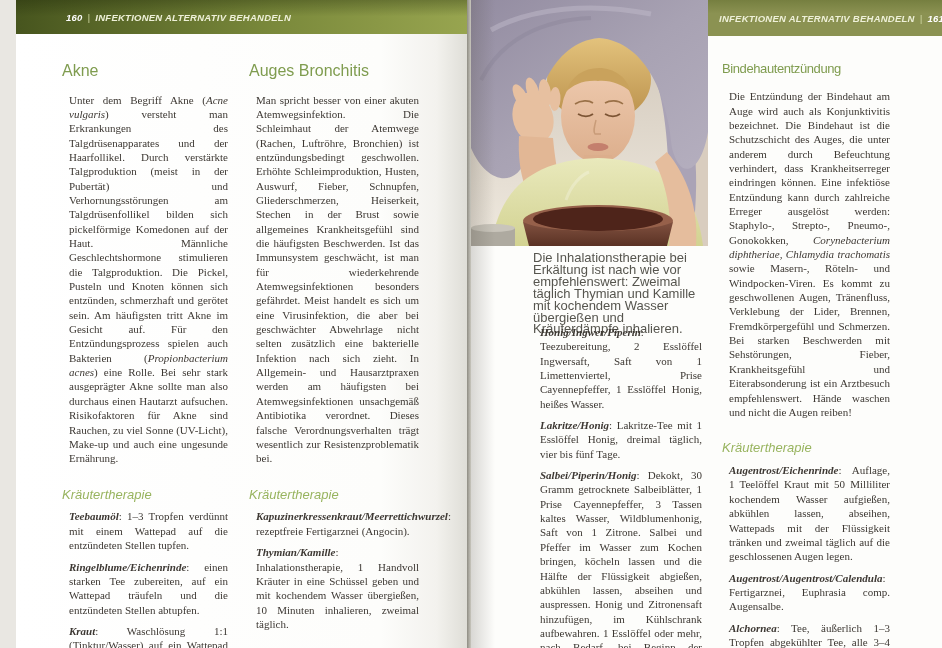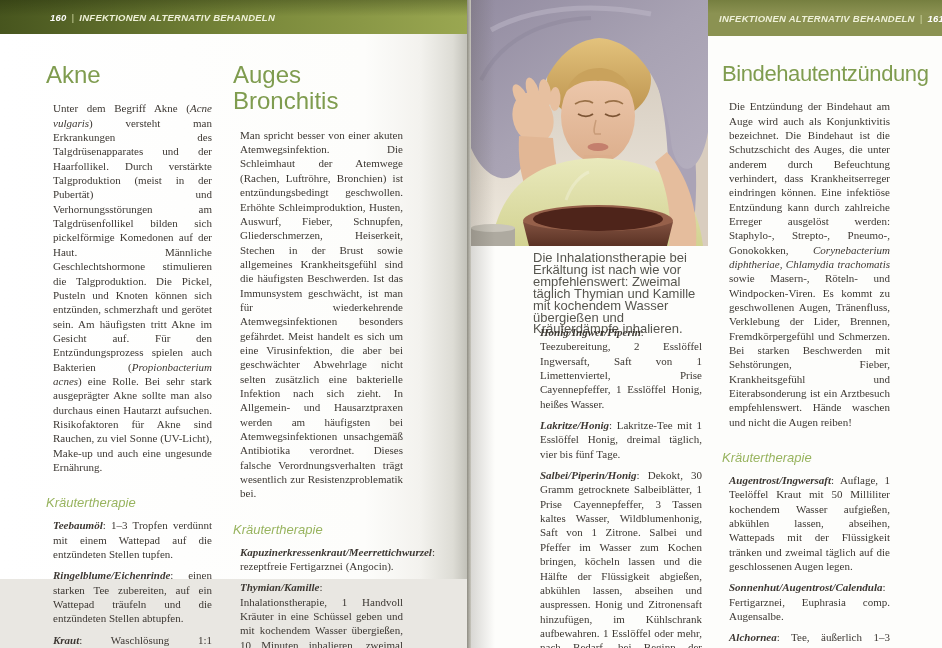--- a/index.html
+++ b/index.html
@@ -5,21 +5,21 @@
   html,body{margin:0;padding:0;}
   body{
     width:942px;height:648px;position:relative;overflow:hidden;
     background:#e9e7e2;
     font-family:"Liberation Serif", serif;
   }
   .spread{position:absolute;inset:0;}
 
   
   .page-left{
-    position:absolute;left:0;top:0;width:467px;height:579px;
+    position:absolute;left:16px;top:0;width:467px;height:648px;
     background:linear-gradient(to right,#ffffff 0%,#fdfdfb 78%,#f3f2ee 90%,#dddcd5 97%,#c2c1b9 100%);
   }
   .spine{position:absolute;left:467px;top:0;width:4px;height:648px;
     background:linear-gradient(to right,#8f8d83,#c8c6bd);}
   .page-right{
     position:absolute;left:471px;top:0;width:471px;height:648px;
     background:var(--page-bg,#fdfdfb);
   }
   .gutter-shadow-right{
     position:absolute;left:0;top:0;width:24px;height:648px;z-index:5;
@@ -51,25 +51,25 @@
 
   
   .col{position:absolute;color:var(--body-text,#3d3833);}
   .col-akne{left:46px;top:62px;width:173px;}
   .col-bronchitis{left:233px;top:62px;width:177px;}
   .col-middle{left:62px;top:318px;width:176px;}   
   .col-binde{left:251px;top:62px;width:175px;}    
 
   .article-title{
     font-family:"Liberation Sans",sans-serif;
-    font-size:24px;font-weight:400;line-height:1.1;
+    font-size:16px;font-weight:400;line-height:1.1;
     color:var(--heading-green,#7f9c4f);
     margin:0 0 13px 0;letter-spacing:0;
   }
-  .article-title.tight{font-size:22px;letter-spacing:-.4px;}
+  .article-title.tight{font-size:13px;letter-spacing:-.4px;}
 
   .body-text, .rp{
     font-size:11px;line-height:14.35px;text-align:justify;
     margin:7px;hyphens:auto;-webkit-hyphens:auto;
   }
   .therapy-heading{
     font-family:"Liberation Sans",sans-serif;
     font-size:13px;font-style:italic;font-weight:400;
     color:var(--therapy-green,#98b45f);
     margin:22px 0 4px 0;line-height:1.15;
@@ -212,22 +212,22 @@
         <p class="rp"><span class="b">Salbei/Piperin/Honig</span><span>: Dekokt, 30 Gramm getrocknete Salbeiblätter, 1 Prise Cayennepfeffer, 3 Tassen kaltes Wasser, Wildblumenhonig, Saft von 1 Zitrone. Salbei und Pfeffer im Wasser zum Kochen bringen, köcheln lassen und die Hälfte der Flüssigkeit abgießen, abkühlen lassen, abseihen und auspressen. Honig und Zitronensaft hinzufügen, im Kühlschrank aufbewahren. 1 Esslöffel oder mehr, nach Bedarf, bei Beginn der Erkältung einnehmen.</span></p>
       </div>
 
     <div class="col col-binde">
       <h1 class="article-title tight">Bindehautentzündung</h1>
       <div>
           <p class="rp"><span>Die Entzündung der Bindehaut am Auge wird auch als Konjunktivitis bezeichnet. Die Bindehaut ist die Schutzschicht des Auges, die unter anderem durch Befeuchtung verhindert, dass Krankheitserreger eindringen können. Eine infektiöse Entzündung kann durch zahlreiche Erreger ausgelöst werden: Staphylo-, Strepto-, Pneumo-, Gonokokken, </span><span class="i">Corynebacterium diphtheriae, Chlamydia trachomatis</span><span> sowie Masern-, Röteln- und Windpocken-Viren. Es kommt zu geschwollenen Augen, Tränenfluss, Verklebung der Lider, Brennen, Fremdkörpergefühl und Schmerzen. Bei starken Beschwerden mit Sehstörungen, Fieber, Krankheitsgefühl und Eiterabsonderung ist ein Arztbesuch empfehlenswert. Hände waschen und nicht die Augen reiben!</span></p>
         </div>
       <h2 class="therapy-heading">Kräutertherapie</h2>
       <div>
-          <p class="rp"><span class="b">Augentrost/Ingwersaft</span><span>: Auflage, 1 Teelöffel Kraut mit 50 Milliliter kochendem Wasser aufgießen, abkühlen lassen, abseihen, Wattepads mit der Flüssigkeit tränken und zweimal täglich auf die geschlossenen Augen legen.</span></p>
-          <p class="rp"><span class="b">Sonnenhut/Augentrost/Calendula</span><span>: Fertigarznei, Euphrasia comp. Augensalbe.</span></p>
+          <p class="rp"><span class="b">Augentrost/Eichenrinde</span><span>: Auflage, 1 Teelöffel Kraut mit 50 Milliliter kochendem Wasser aufgießen, abkühlen lassen, abseihen, Wattepads mit der Flüssigkeit tränken und zweimal täglich auf die geschlossenen Augen legen.</span></p>
+          <p class="rp"><span class="b">Augentrost/Augentrost/Calendula</span><span>: Fertigarznei, Euphrasia comp. Augensalbe.</span></p>
           <p class="rp"><span class="b">Alchornea</span><span>: Tee, äußerlich 1–3 Tropfen abgekühlter Tee, alle 3–4 Stunden.</span></p>
           <p class="rp"><span class="b">Berberin</span><span>: Augentropfen (Tinktur/Wasser), ein- bis zweimal täglich.</span></p>
         </div>
     </div>
 
     <div class="gutter-shadow-right"></div>
   </div>
 </div>
 
 </body></html>

